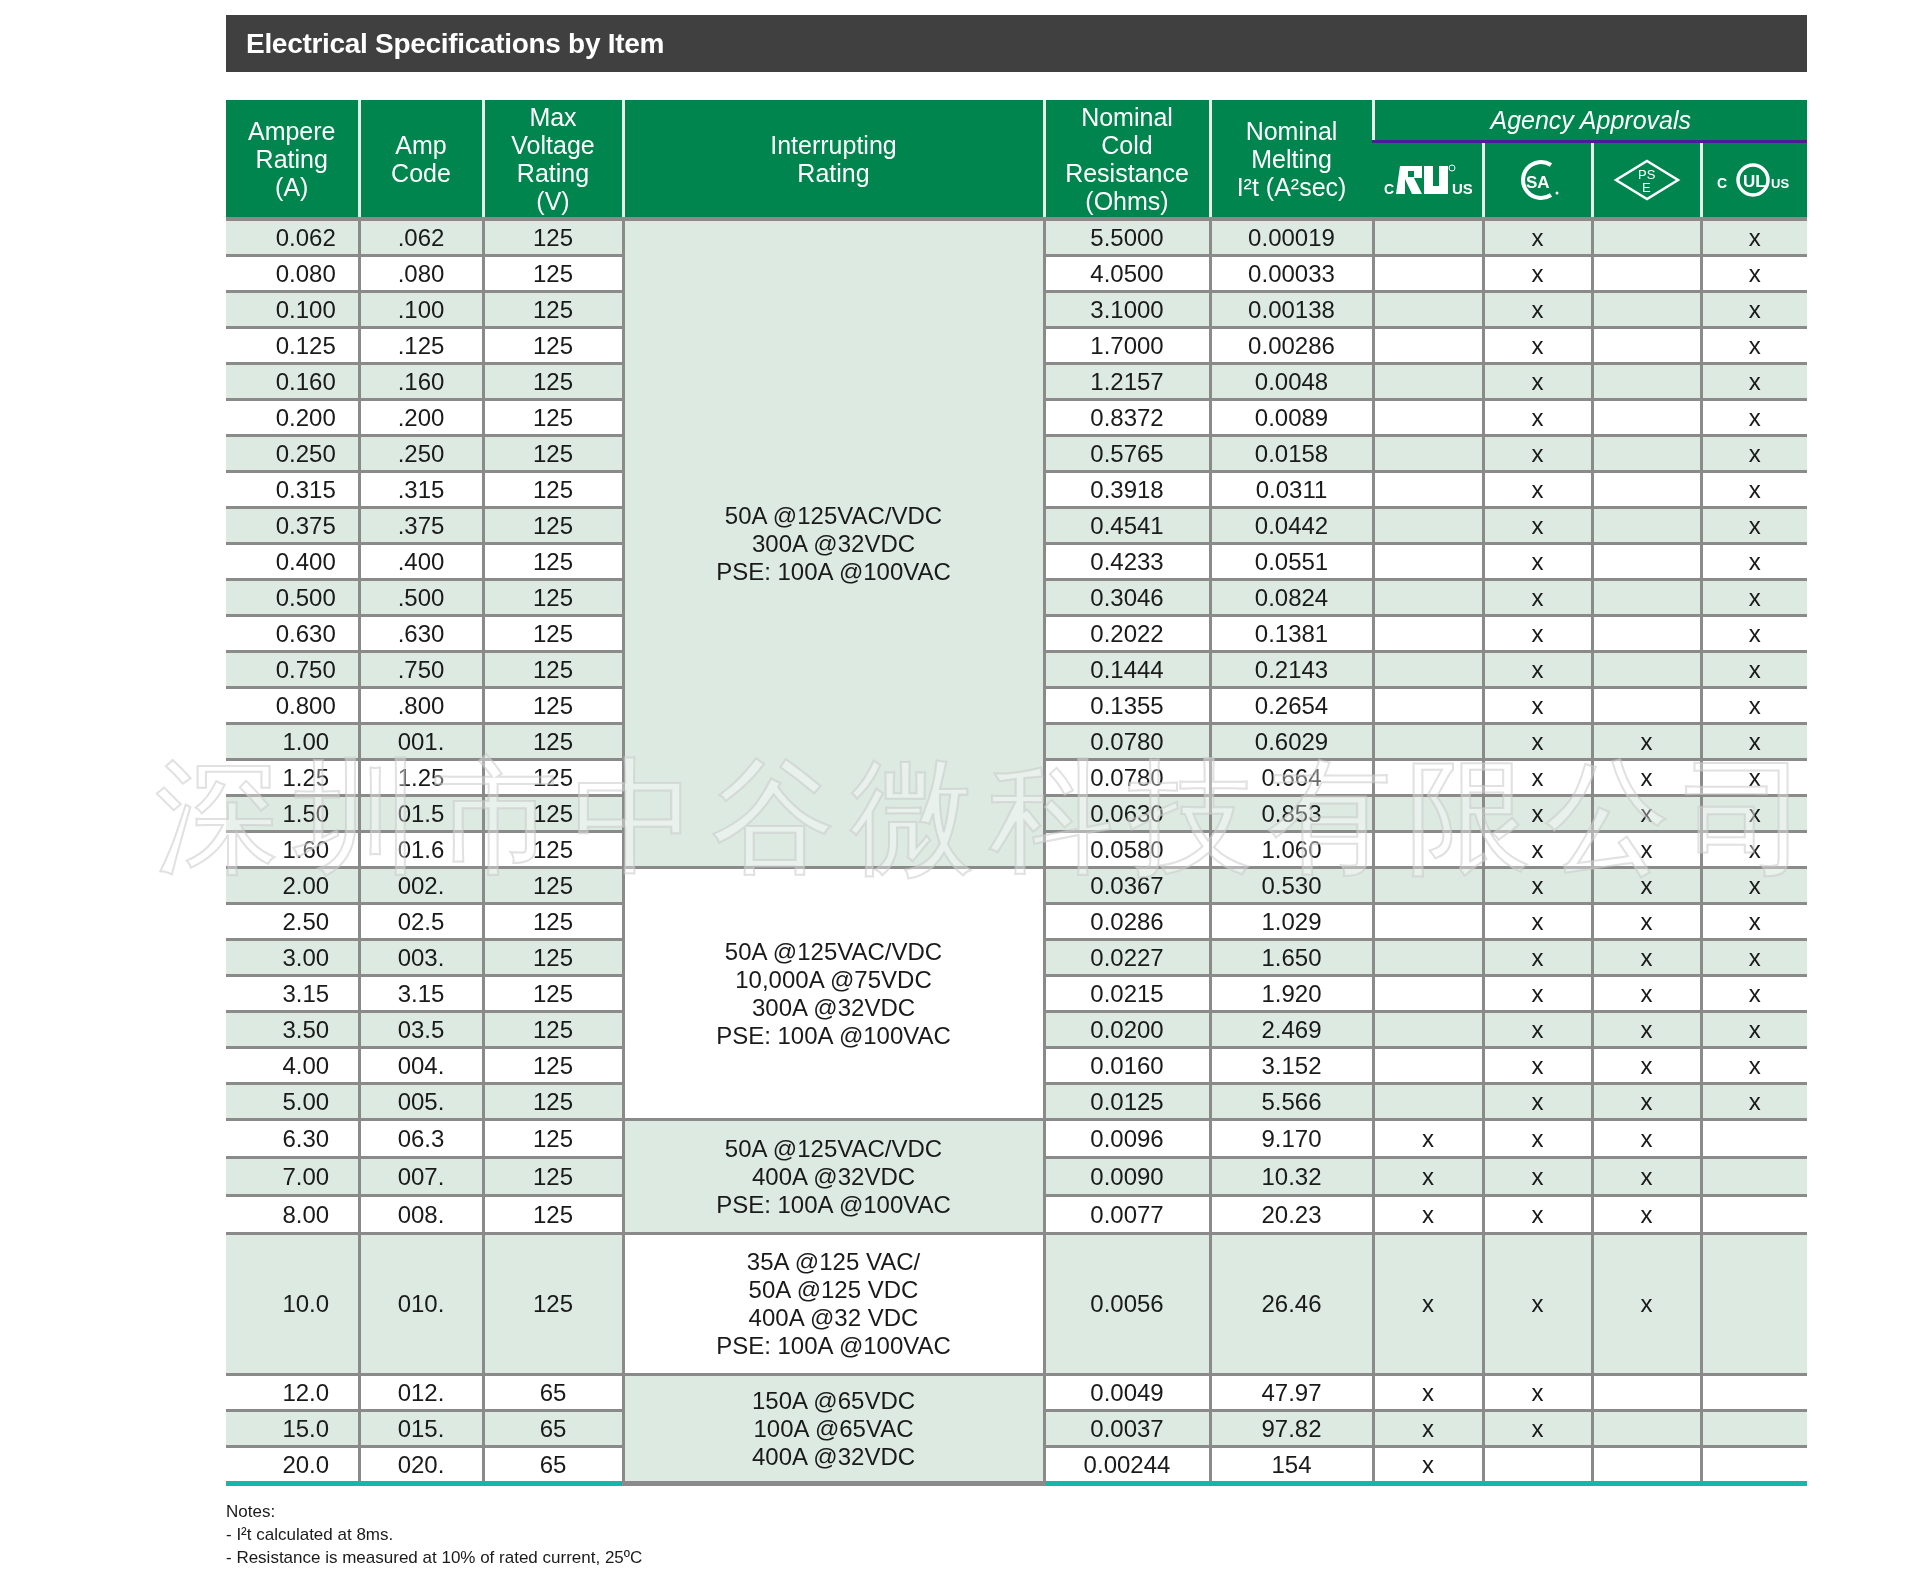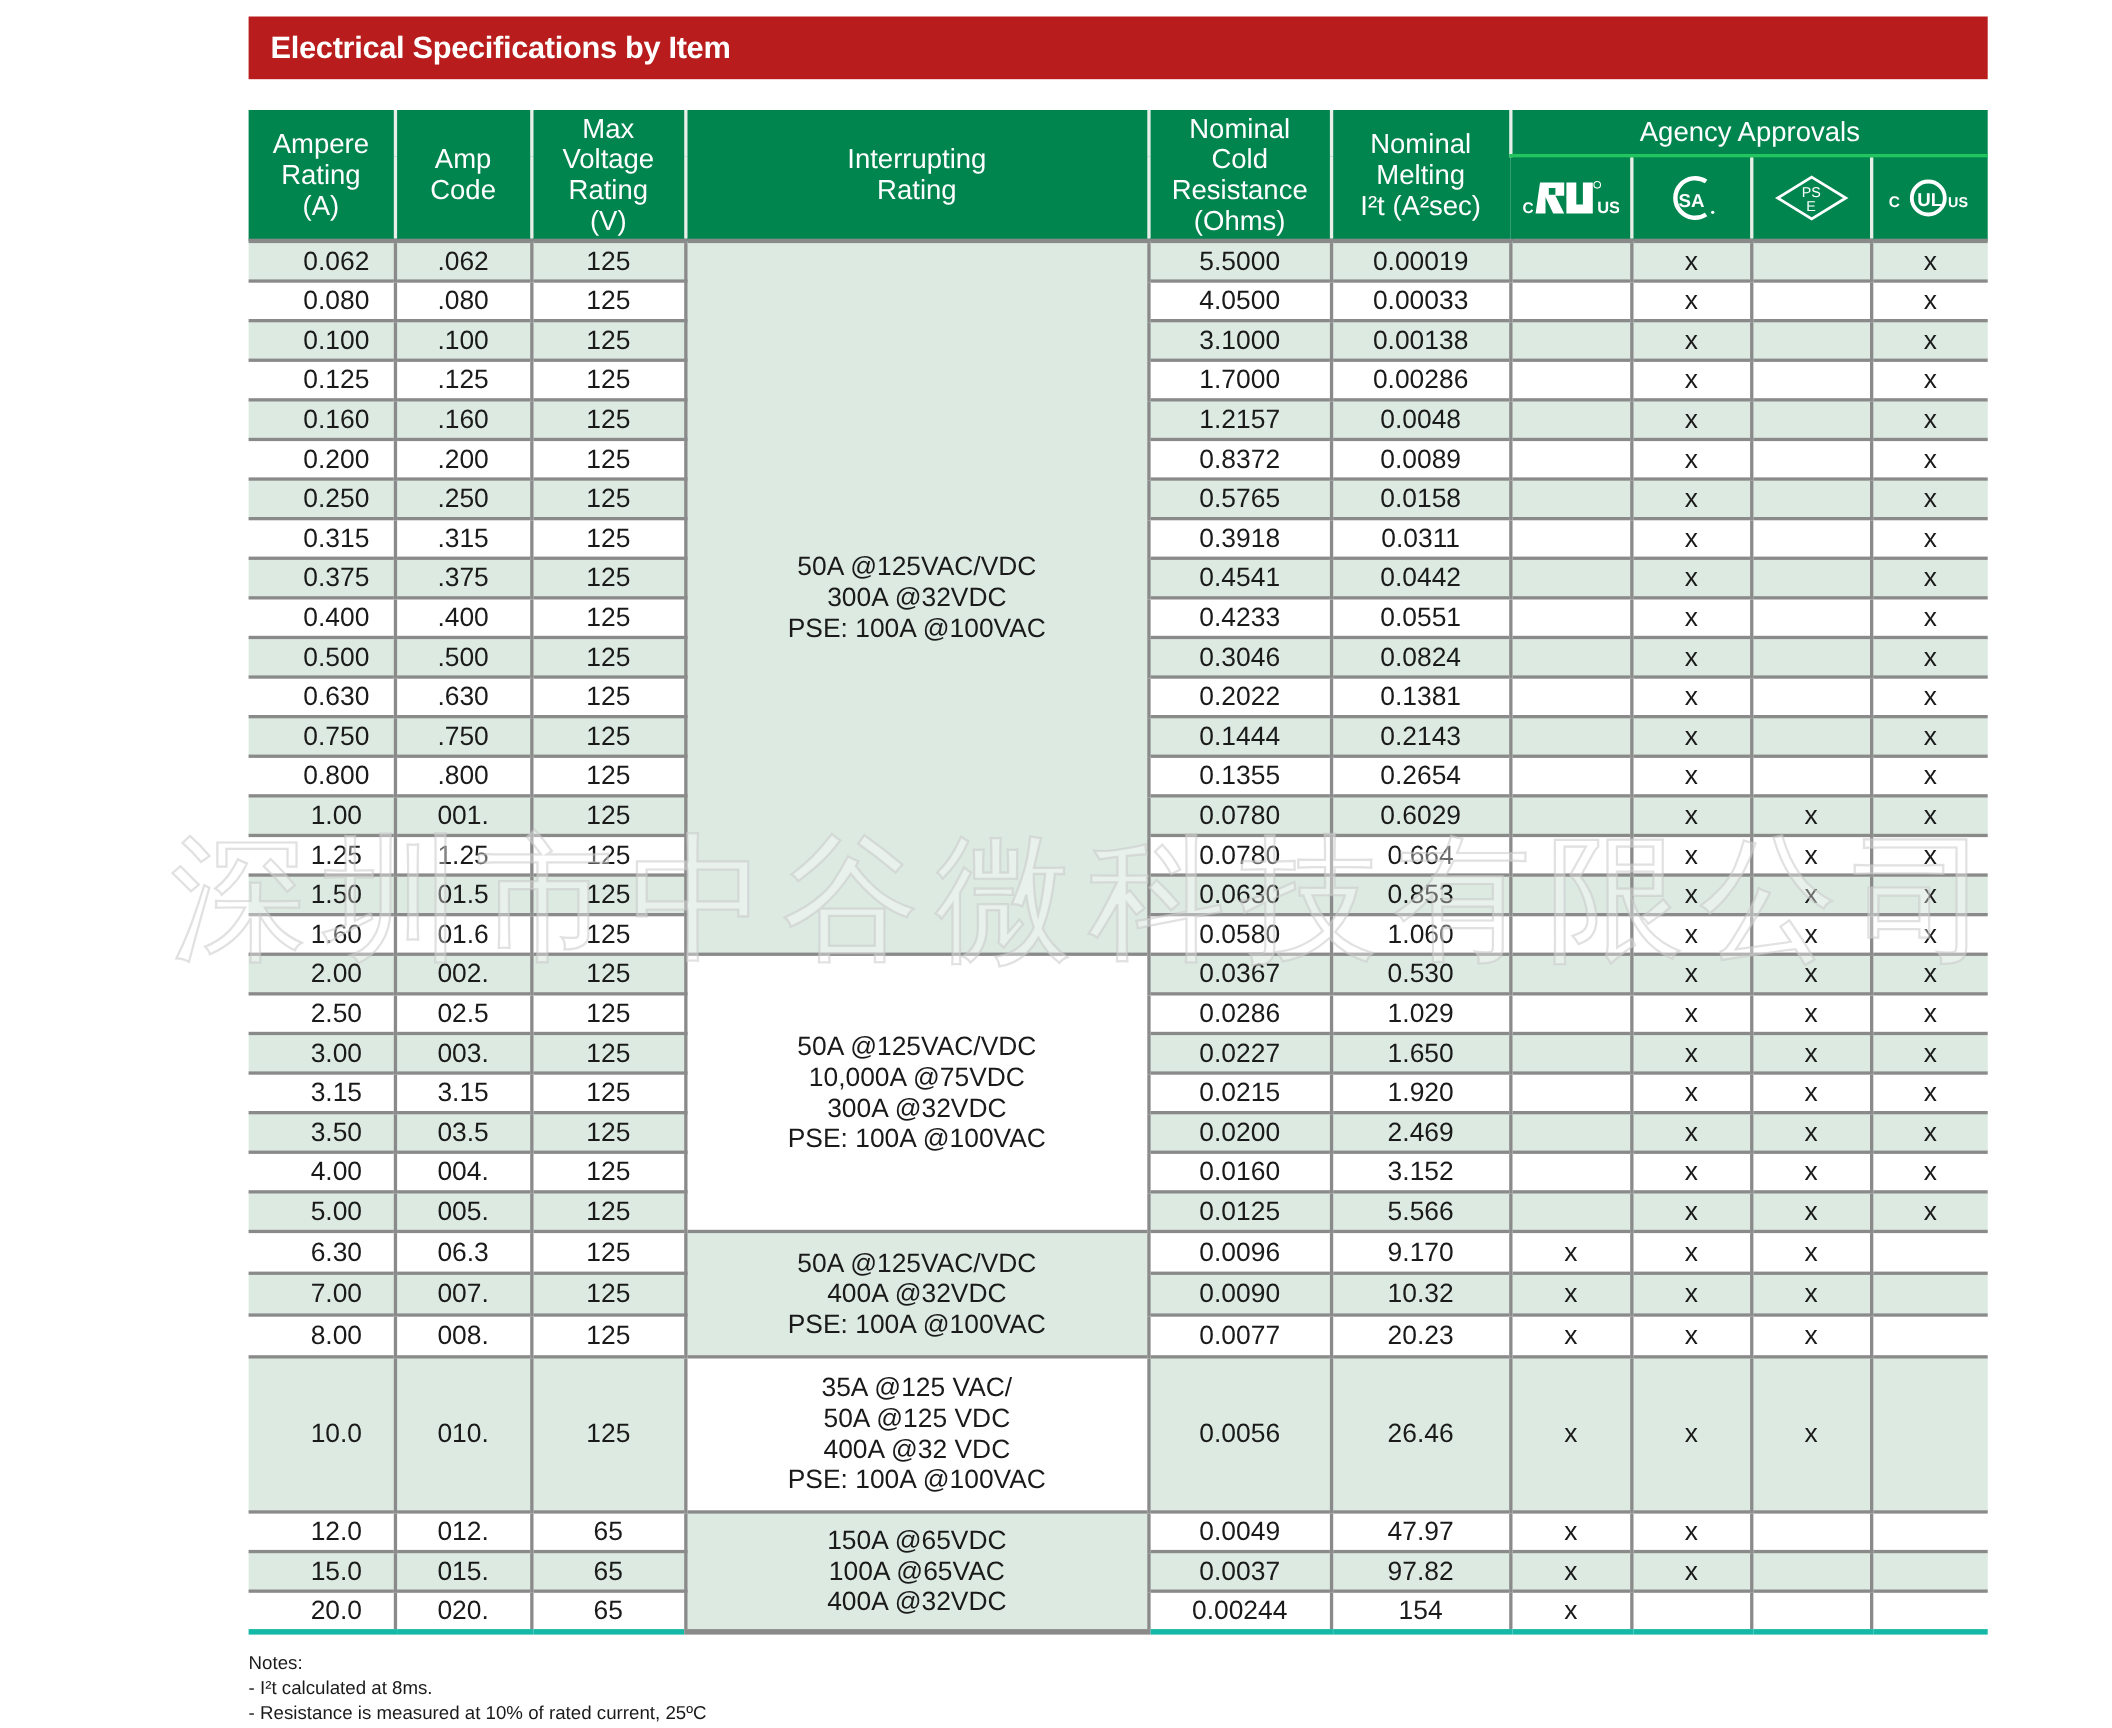--- a/index.html
+++ b/index.html
@@ -1,28 +1,28 @@
 <!DOCTYPE html>
 <html><head>
 <meta charset="utf-8">
 <style>
   html, body { margin:0; padding:0; background:#ffffff; }
   body { width:1920px; height:1571px; position:relative; overflow:hidden;
          font-family:"Liberation Sans", "DejaVu Sans", sans-serif; color:#1a1a1a; }
   .banner { position:absolute; left:226px; top:15px; width:1581px; height:57px;
-            background:#b91c1c; color:#fff; }
+            background:#404040; color:#fff; }
   .banner-title { position:absolute; left:20px; top:13px; font-size:28px; font-weight:bold;
                   letter-spacing:-0.3px; }
   table.spec { position:absolute; left:226px; top:100px; width:1581px;
                border-collapse:collapse; table-layout:fixed; }
   table.spec th { background:#00854f; color:#fff; font-weight:normal; font-size:25px;
                   line-height:28px; text-align:center; vertical-align:middle;
                   border-left:3px solid #e8efe9; border-bottom:4px solid #8a8a8a; padding:0; }
   table.spec th:first-child { border-left:none; }
-  table.spec th.agency { height:40px; border-bottom:3px solid #22c55e; }
+  table.spec th.agency { height:40px; border-bottom:3px solid #4c1d95;font-style:italic; }
   table.spec th.icon-cell { height:74px; }
   table.spec td { font-size:24px; text-align:center; vertical-align:middle; padding:0;
                   border-left:3px solid #8a8a8a; border-top:3px solid #8a8a8a; height:33px;
                   color:#1a1a1a; }
   table.spec td.first { border-left:none;padding-left:28px; }
   tr.g td { background:#dceae2; }
   tr.w td { background:#ffffff; }
   td.ir-g { background:#dceae2 !important; font-size:23px; line-height:28px; }
   td.ir-w { background:#ffffff !important; font-size:23px; line-height:28px; }
   tr.tall td { height:138px; }

